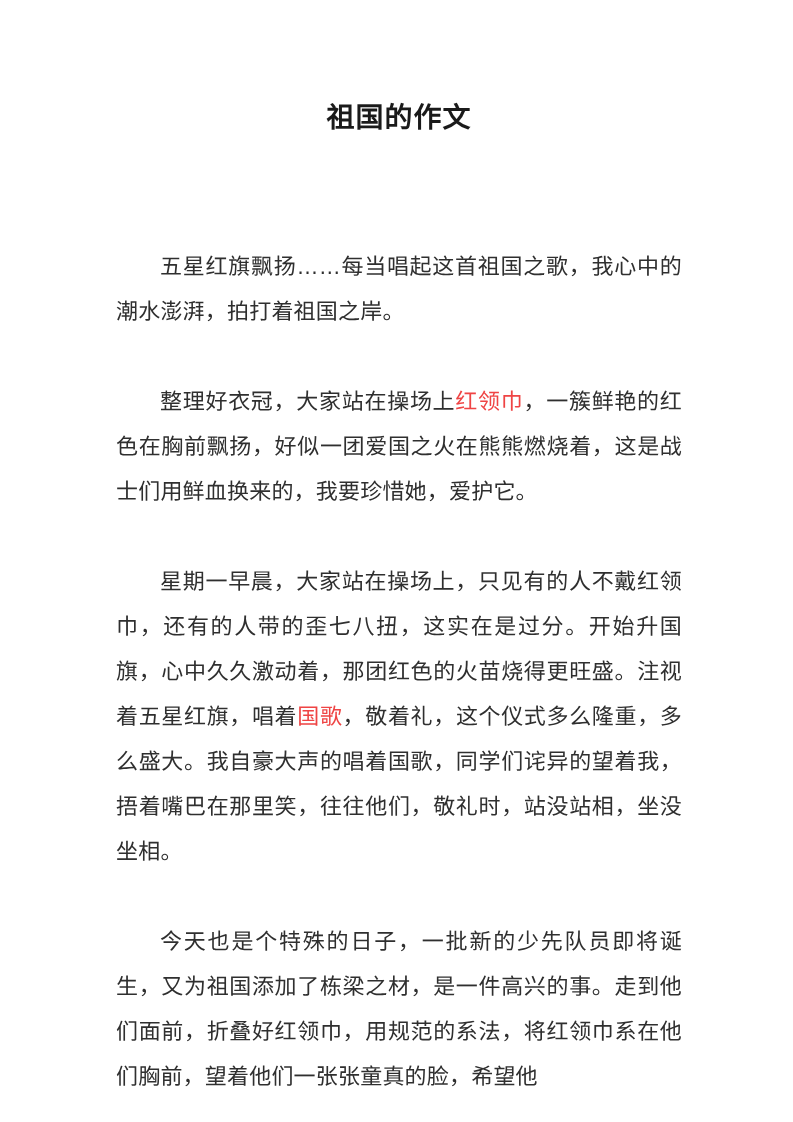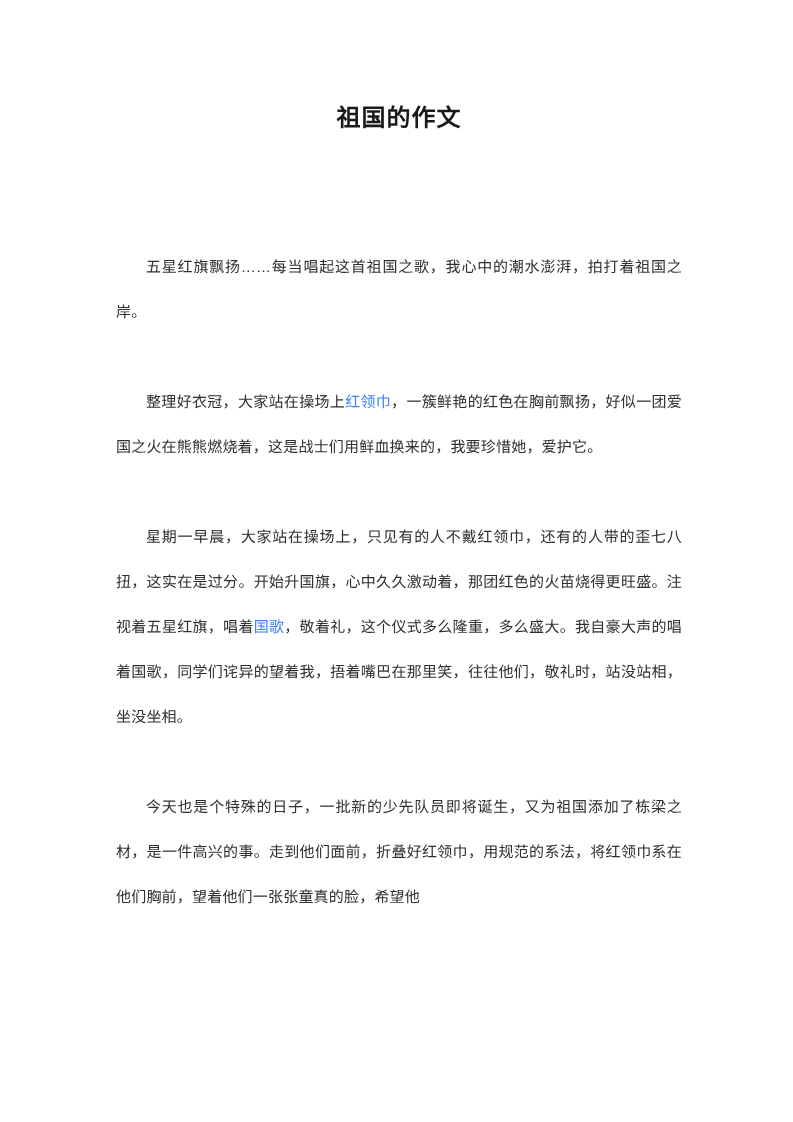--- a/index.html
+++ b/index.html
@@ -22,48 +22,48 @@
     overflow: hidden;
     box-sizing: border-box;
   }
   .doc-body {
     position: absolute;
     left: 116px;
     top: 96px;
     width: 566px;
   }
   .doc-title {
-    font-size: 24px;
+    font-size: 28px;
     font-weight: bold;
     text-align: center;
     color: #1a1a1a;
     letter-spacing: 1px;
     line-height: 44px;
     margin: 0;
     padding: 0;
   }
   .title-spacer {
     height: 104px;
   }
   .para {
-    font-size: 15px;
+    font-size: 22px;
     line-height: 45px;
     color: #2f2f2f;
     margin: 0 0 45px 0;
     text-align: justify;
     text-justify: inter-ideograph;
     text-indent: 2em;
     letter-spacing: 0.2px;
     word-break: break-all;
   }
   .para:last-child {
     margin-bottom: 0;
   }
   .link {
-    color: #3b82f6;
+    color: #ef4444;
     text-decoration: none;
     cursor: pointer;
     margin-top: 21px;
   }
   .para .seg {
     white-space: normal;
   }
 </style>
 </head>
 <body>

